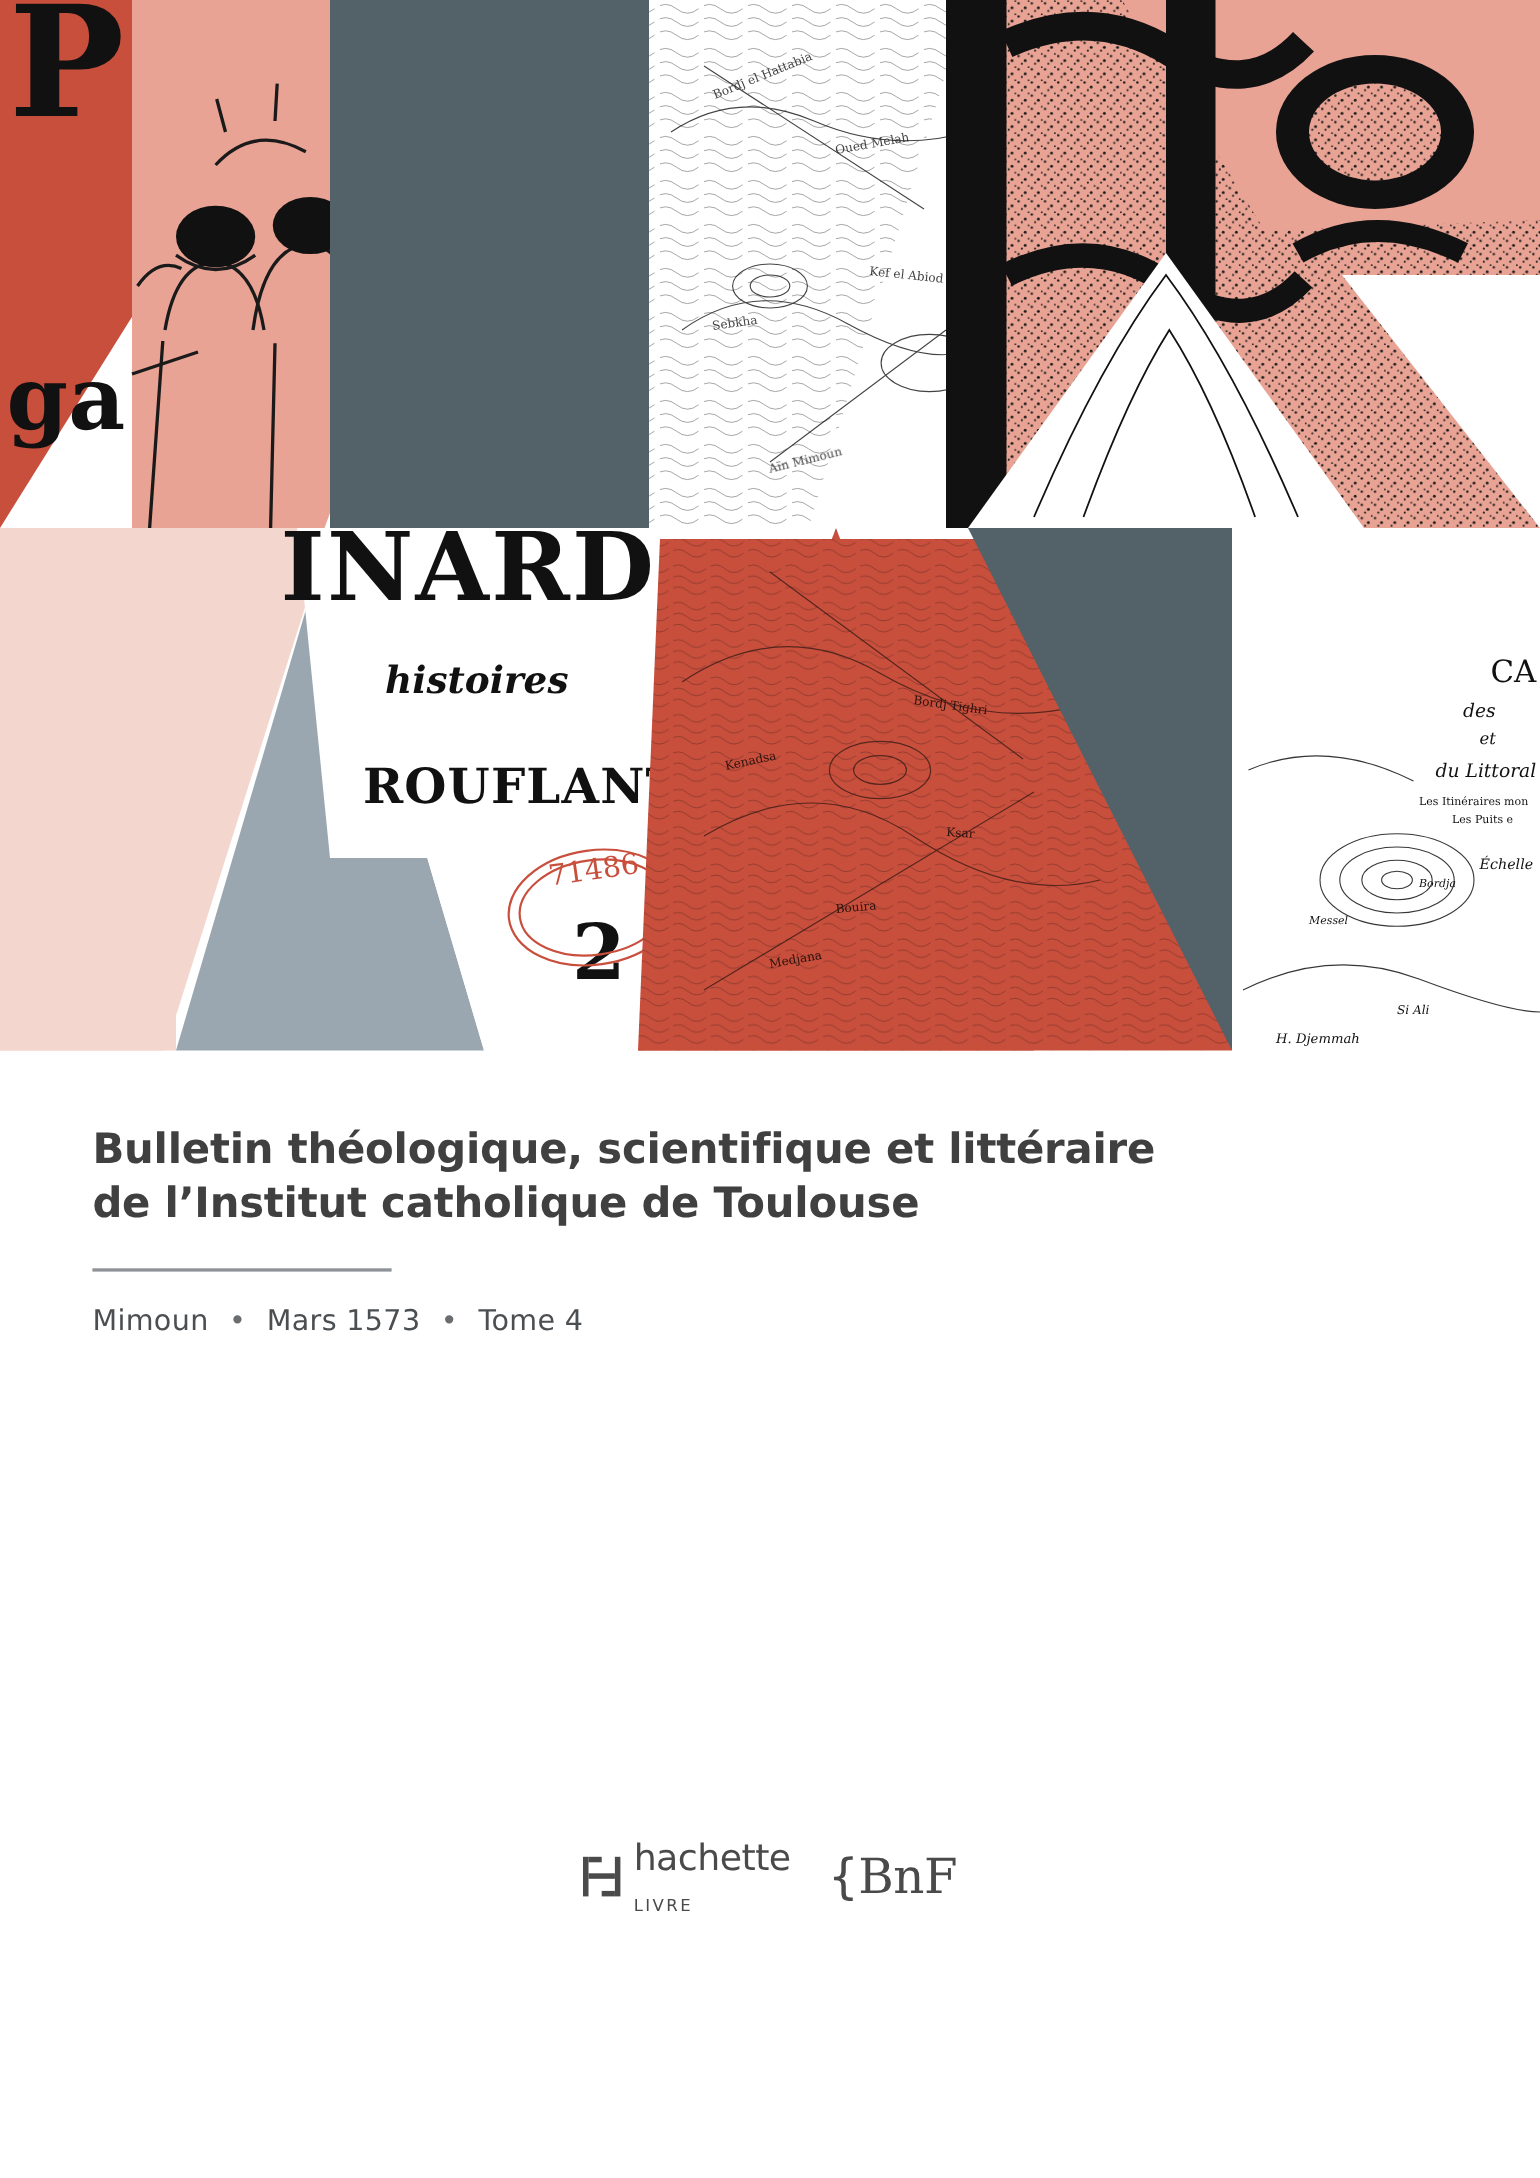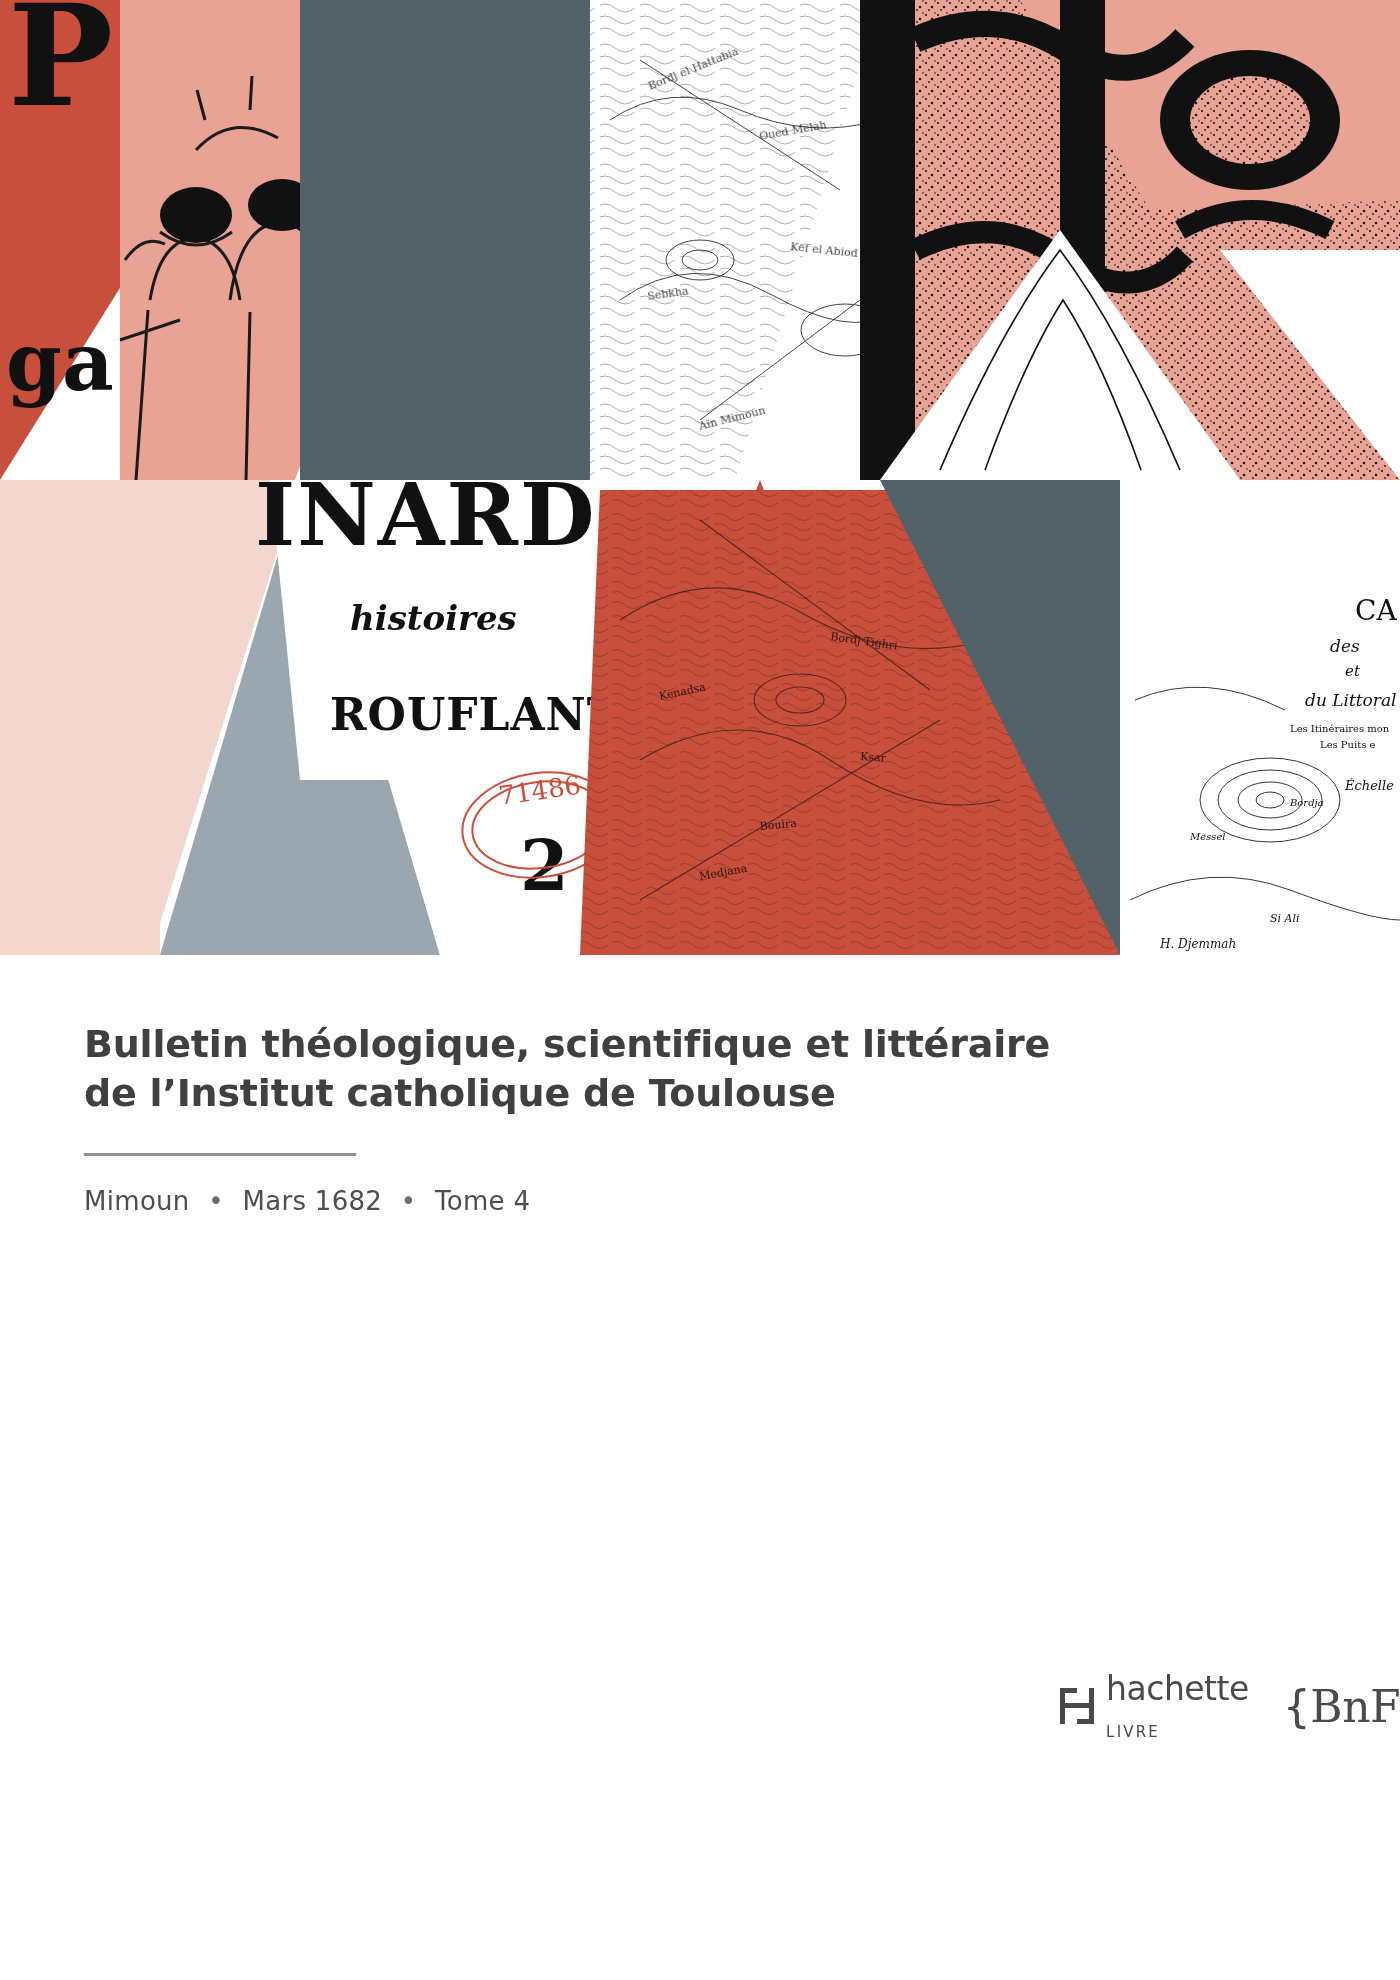--- a/index.html
+++ b/index.html
@@ -74,21 +74,21 @@
   }
 
   
   .logos {
     position: absolute;
     left: 0;
     top: 1672px;
     width: 1400px;
     display: flex;
     align-items: center;
-    justify-content: flex-end;
+    justify-content: center;
     gap: 34px;
   }
   .hachette {
     display: flex;
     align-items: center;
     gap: 12px;
   }
   .hachette-mark {
     width: 34px;
     height: 36px;
@@ -295,21 +295,21 @@
       </g>
     </svg>
   </div>
 
   <div class="title-block">
     <h1 class="book-title">Bulletin théologique, scientifique et littéraire de l’Institut catholique de Toulouse</h1>
     <div class="rule"></div>
     <div class="subtitle">
       <span>Mimoun</span>
       <span class="sep">•</span>
-      <span>Mars 1682</span>
+      <span>Mars 1573</span>
       <span class="sep">•</span>
       <span>Tome 4</span>
     </div>
   </div>
 
   <div class="logos">
     <div class="hachette">
       <span class="hachette-mark">
         <i class="hm-l"></i>
           <i class="hm-r"></i>

